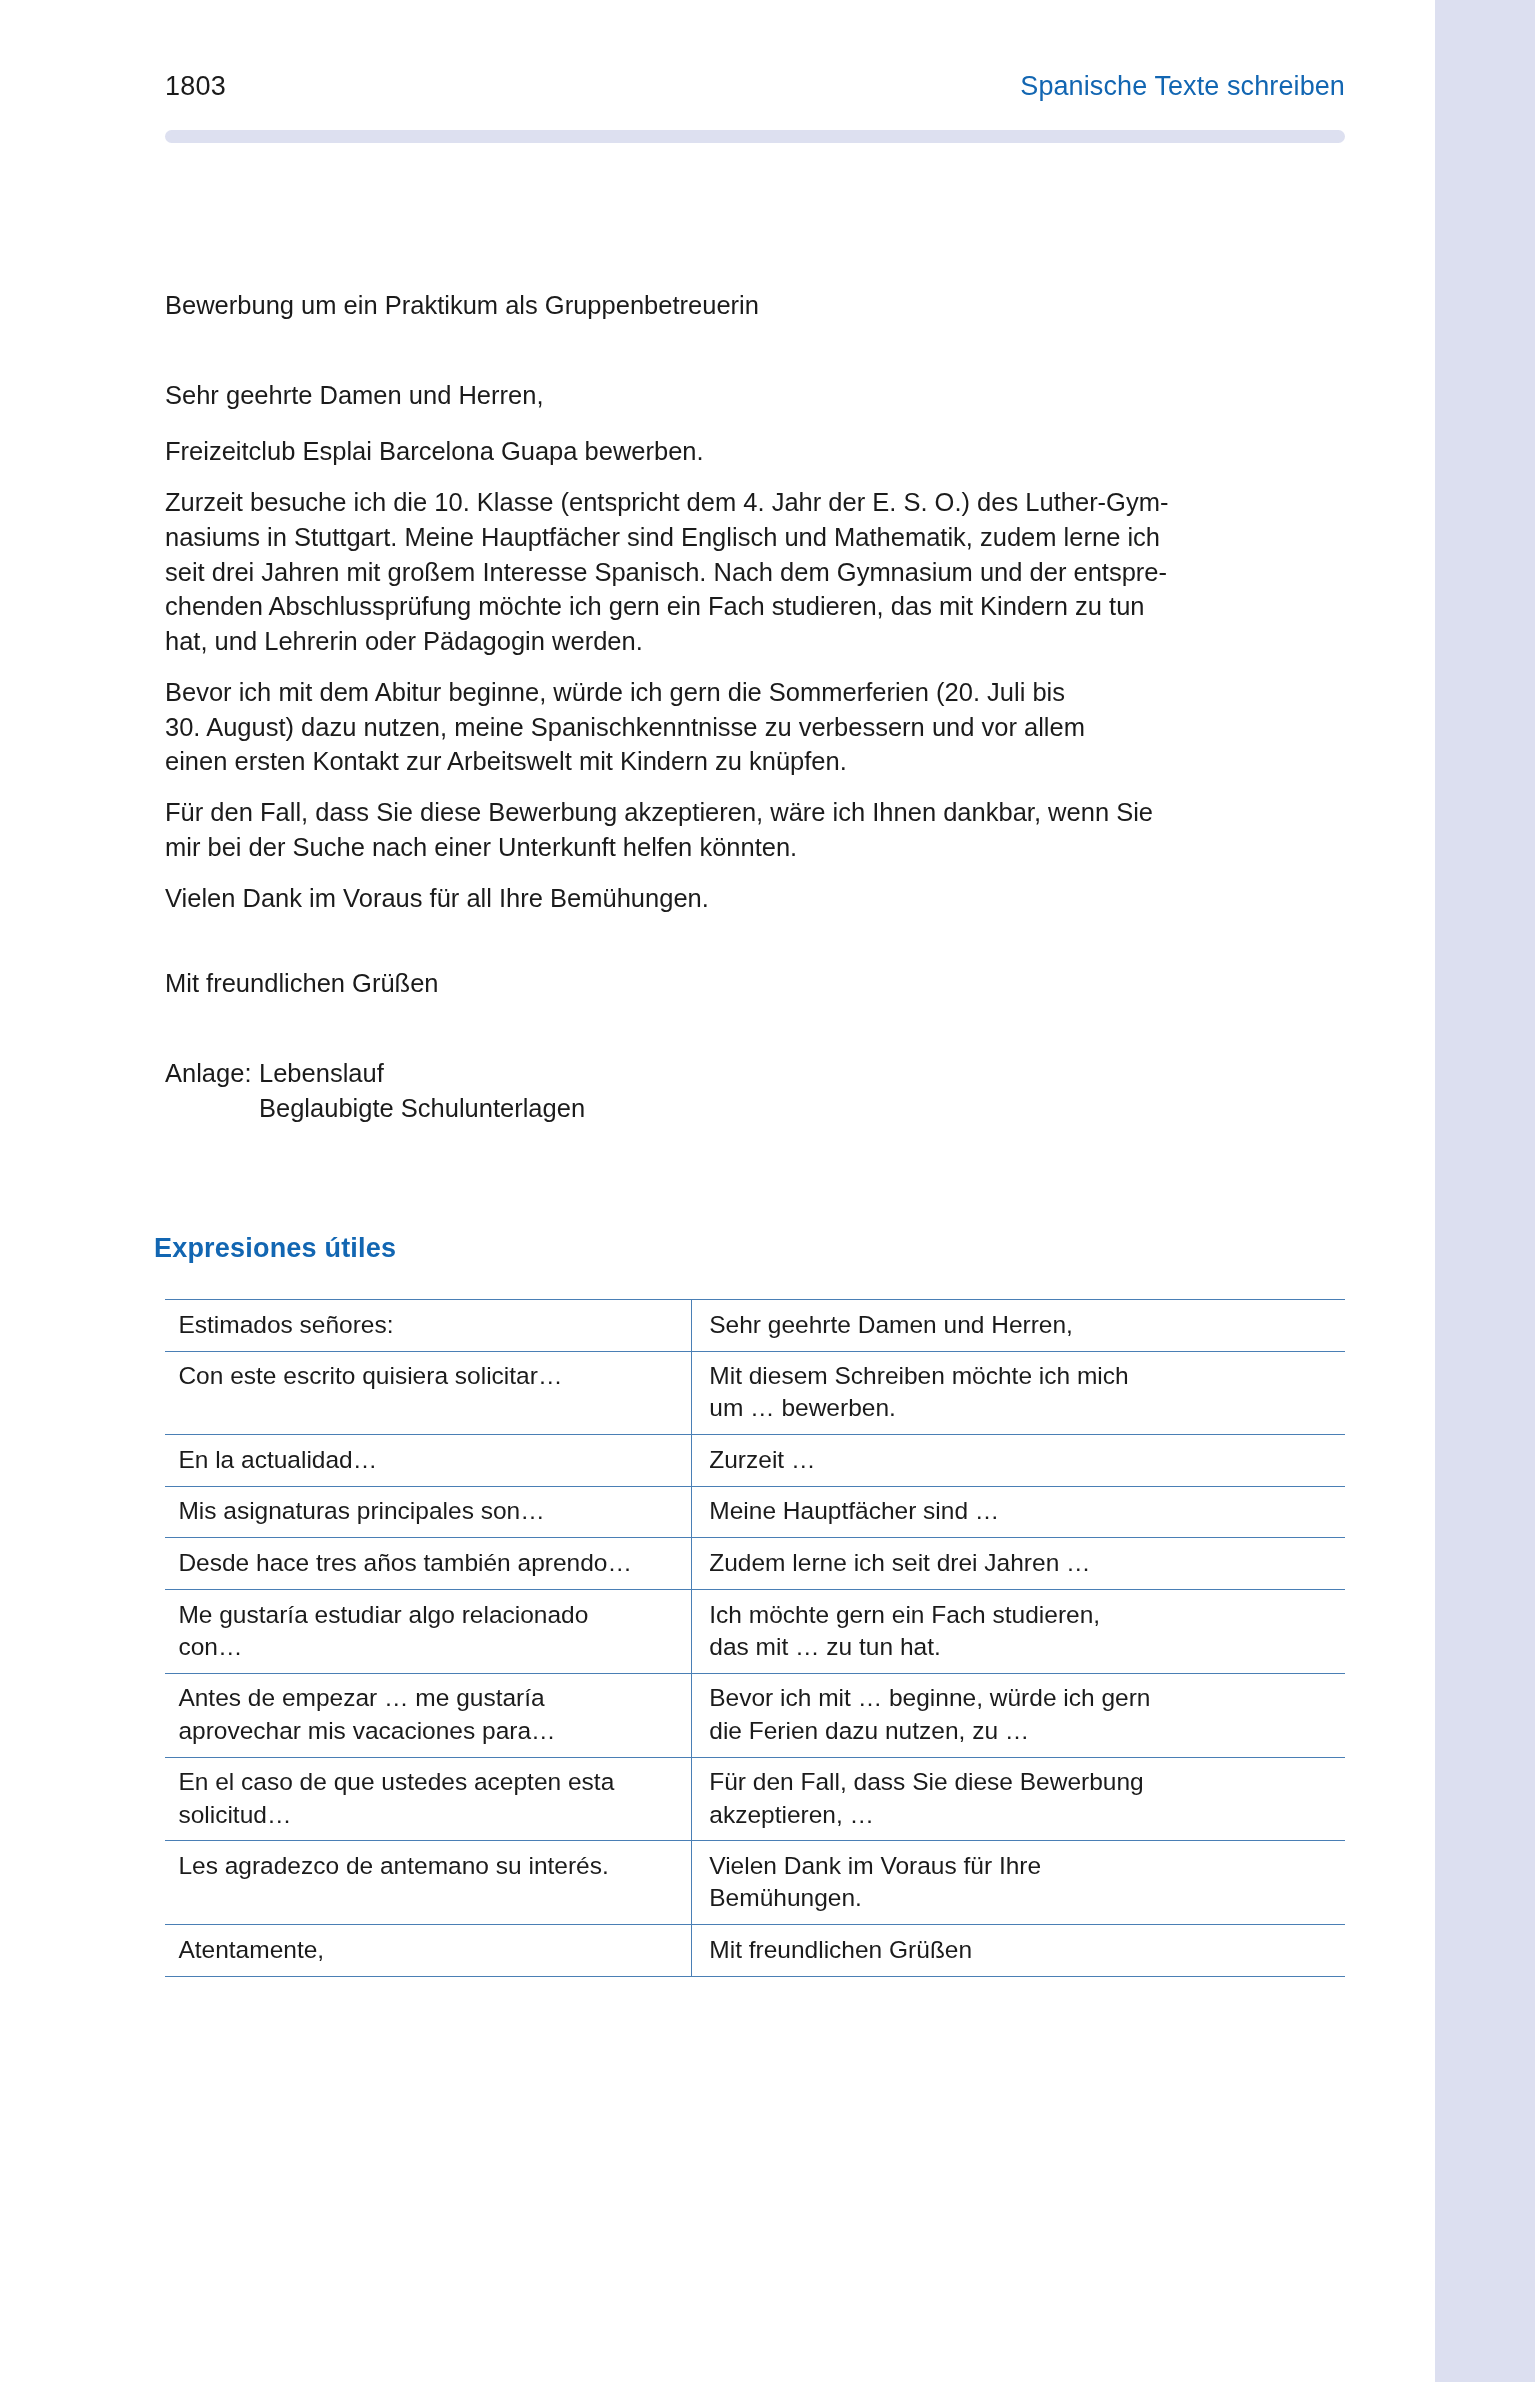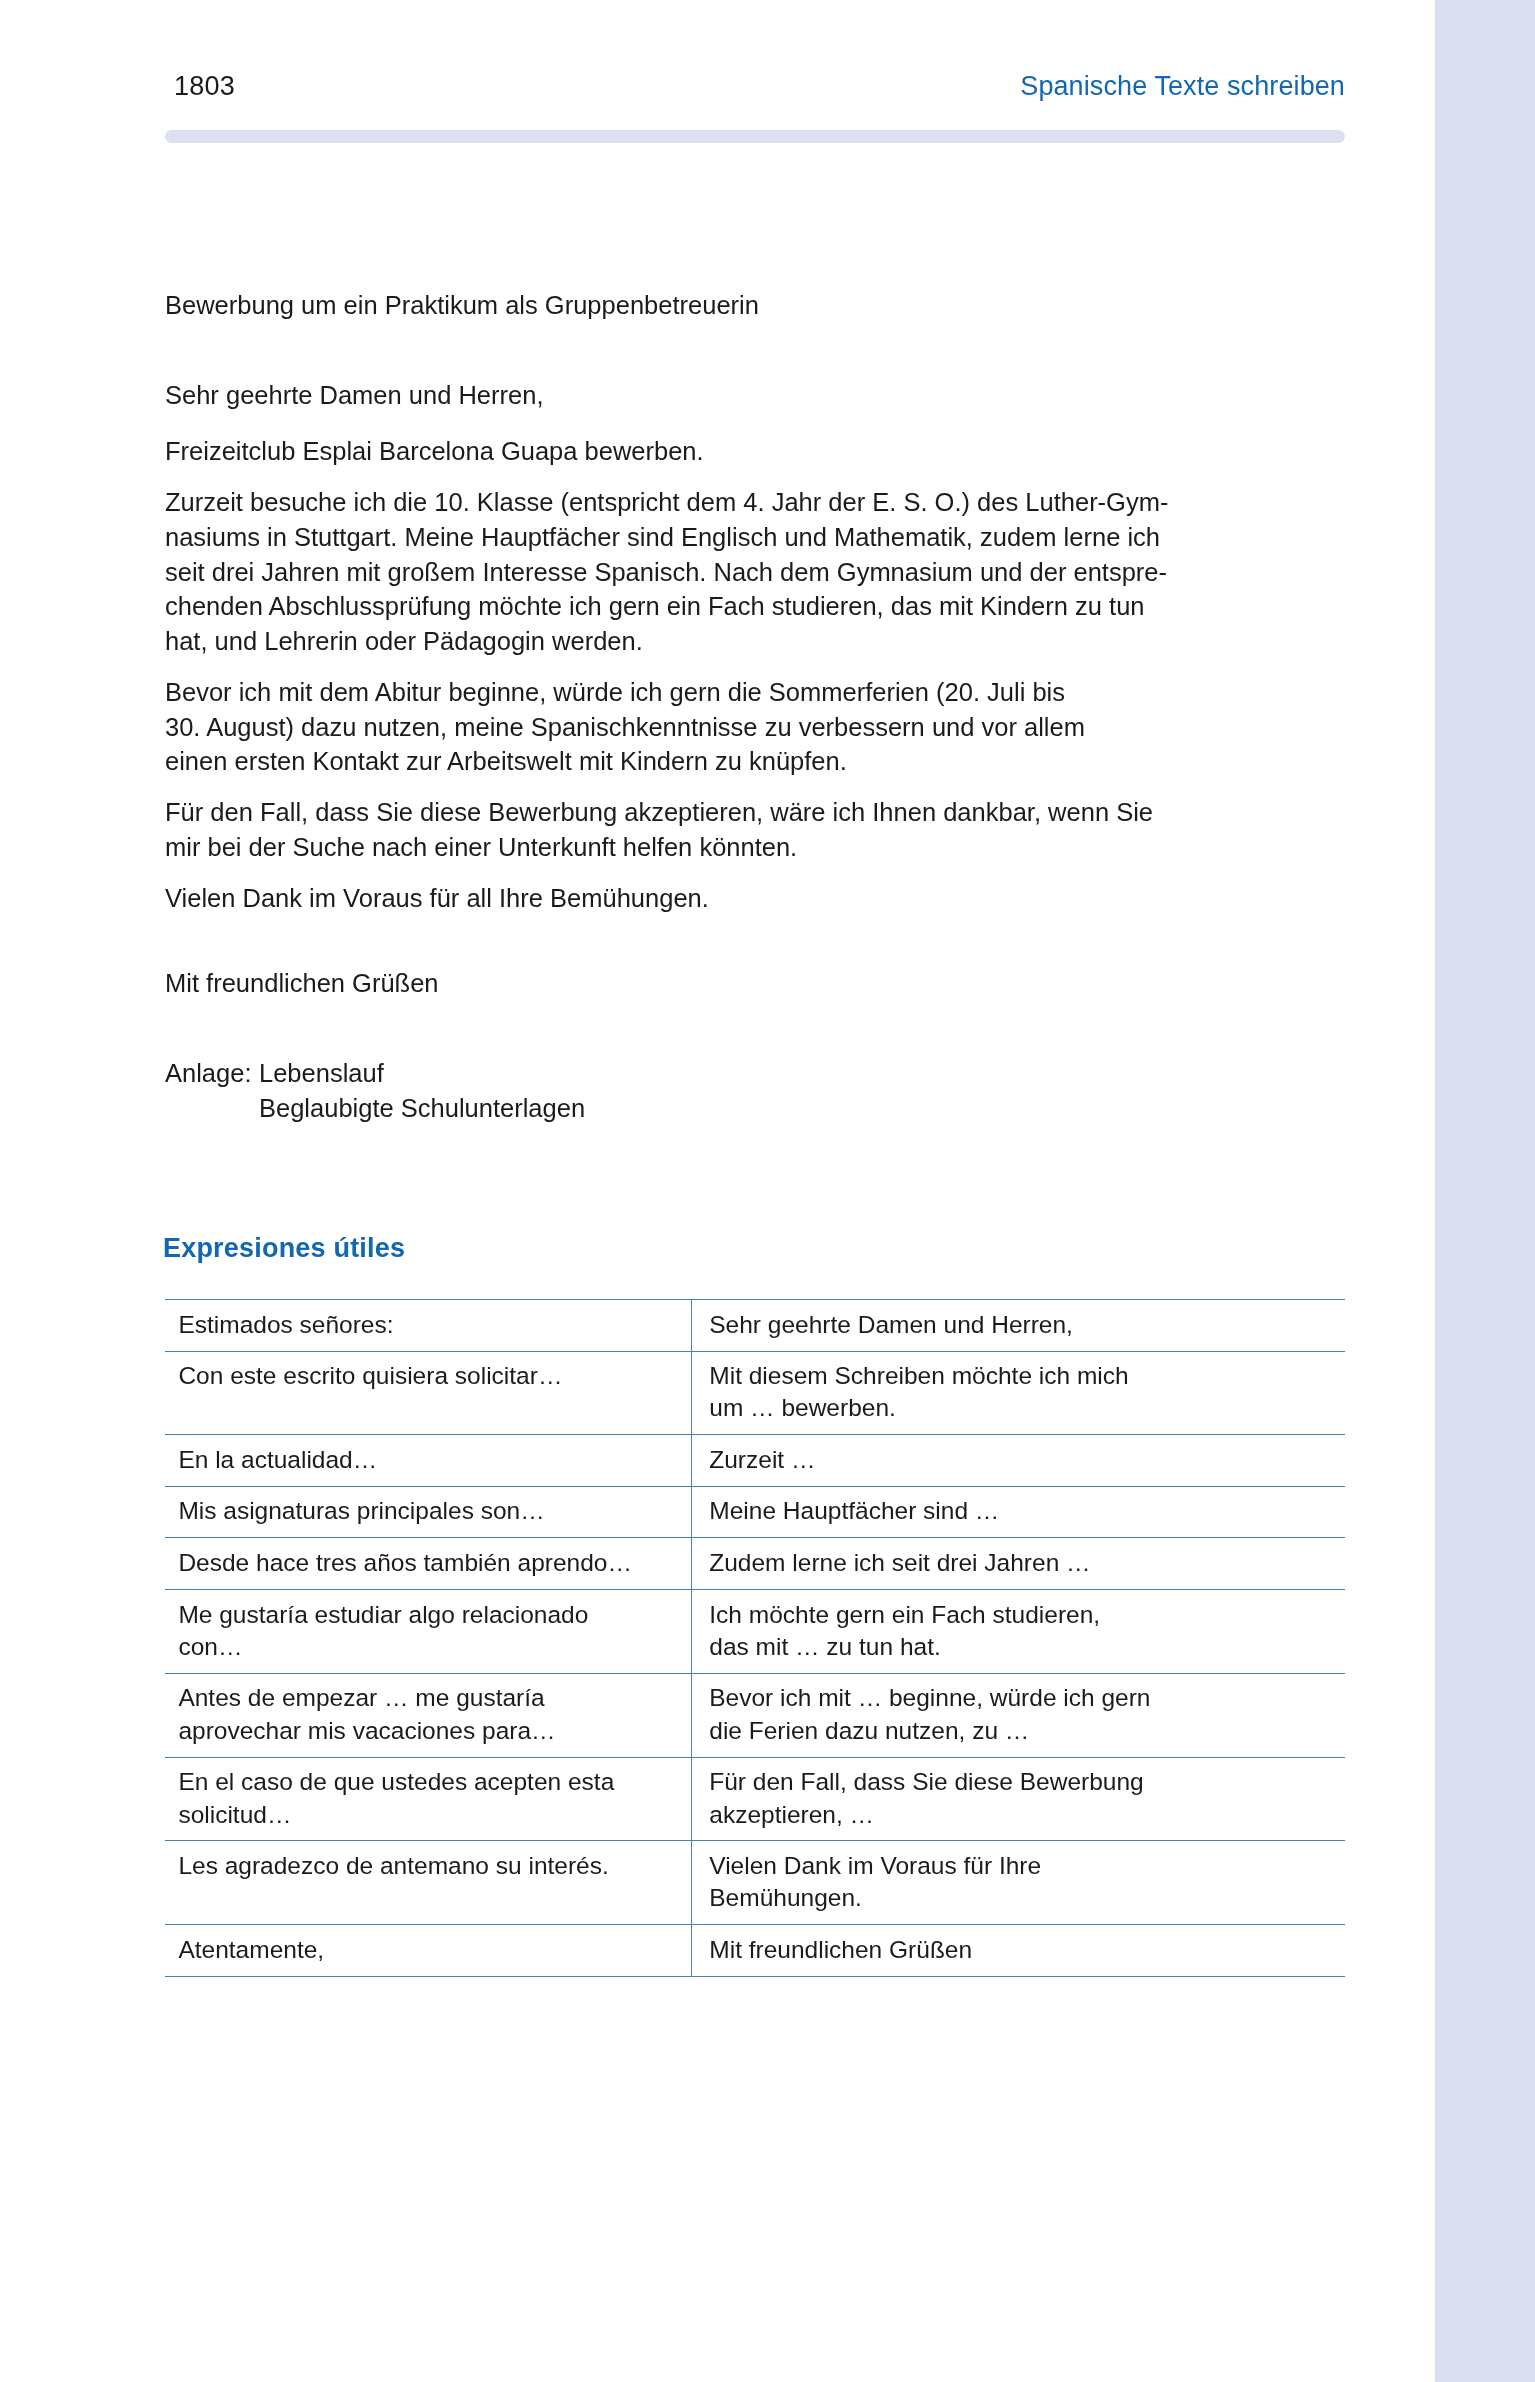--- a/index.html
+++ b/index.html
@@ -38,21 +38,20 @@
   
   #running-head {
     position: absolute;
     left: 165px;
     right: 90px;
     top: 71px;
     height: 38px;
     display: flex;
     align-items: baseline;
     justify-content: space-between;
-    margin-left: 9px;
   }
   #folio {
     font-size: 27px;
     color: #1b1b1b;
     letter-spacing: 0.2px;
   }
   #head-title {
     font-size: 27px;
     color: #1266b2;
     letter-spacing: 0.1px;
@@ -96,21 +95,21 @@
   }
   #attachment-label {
     width: 94px;
     flex: 0 0 94px;
   }
   #attachment-list > div { white-space: nowrap; }
 
   
   #expr-heading {
     position: absolute;
-    left: 163px;
+    left: 154px;
     top: 1233px;
     font-size: 27px;
     font-weight: bold;
     color: #1266b2;
     letter-spacing: 0.2px;
   }
 
   
   #phrase-table {
     position: absolute;

